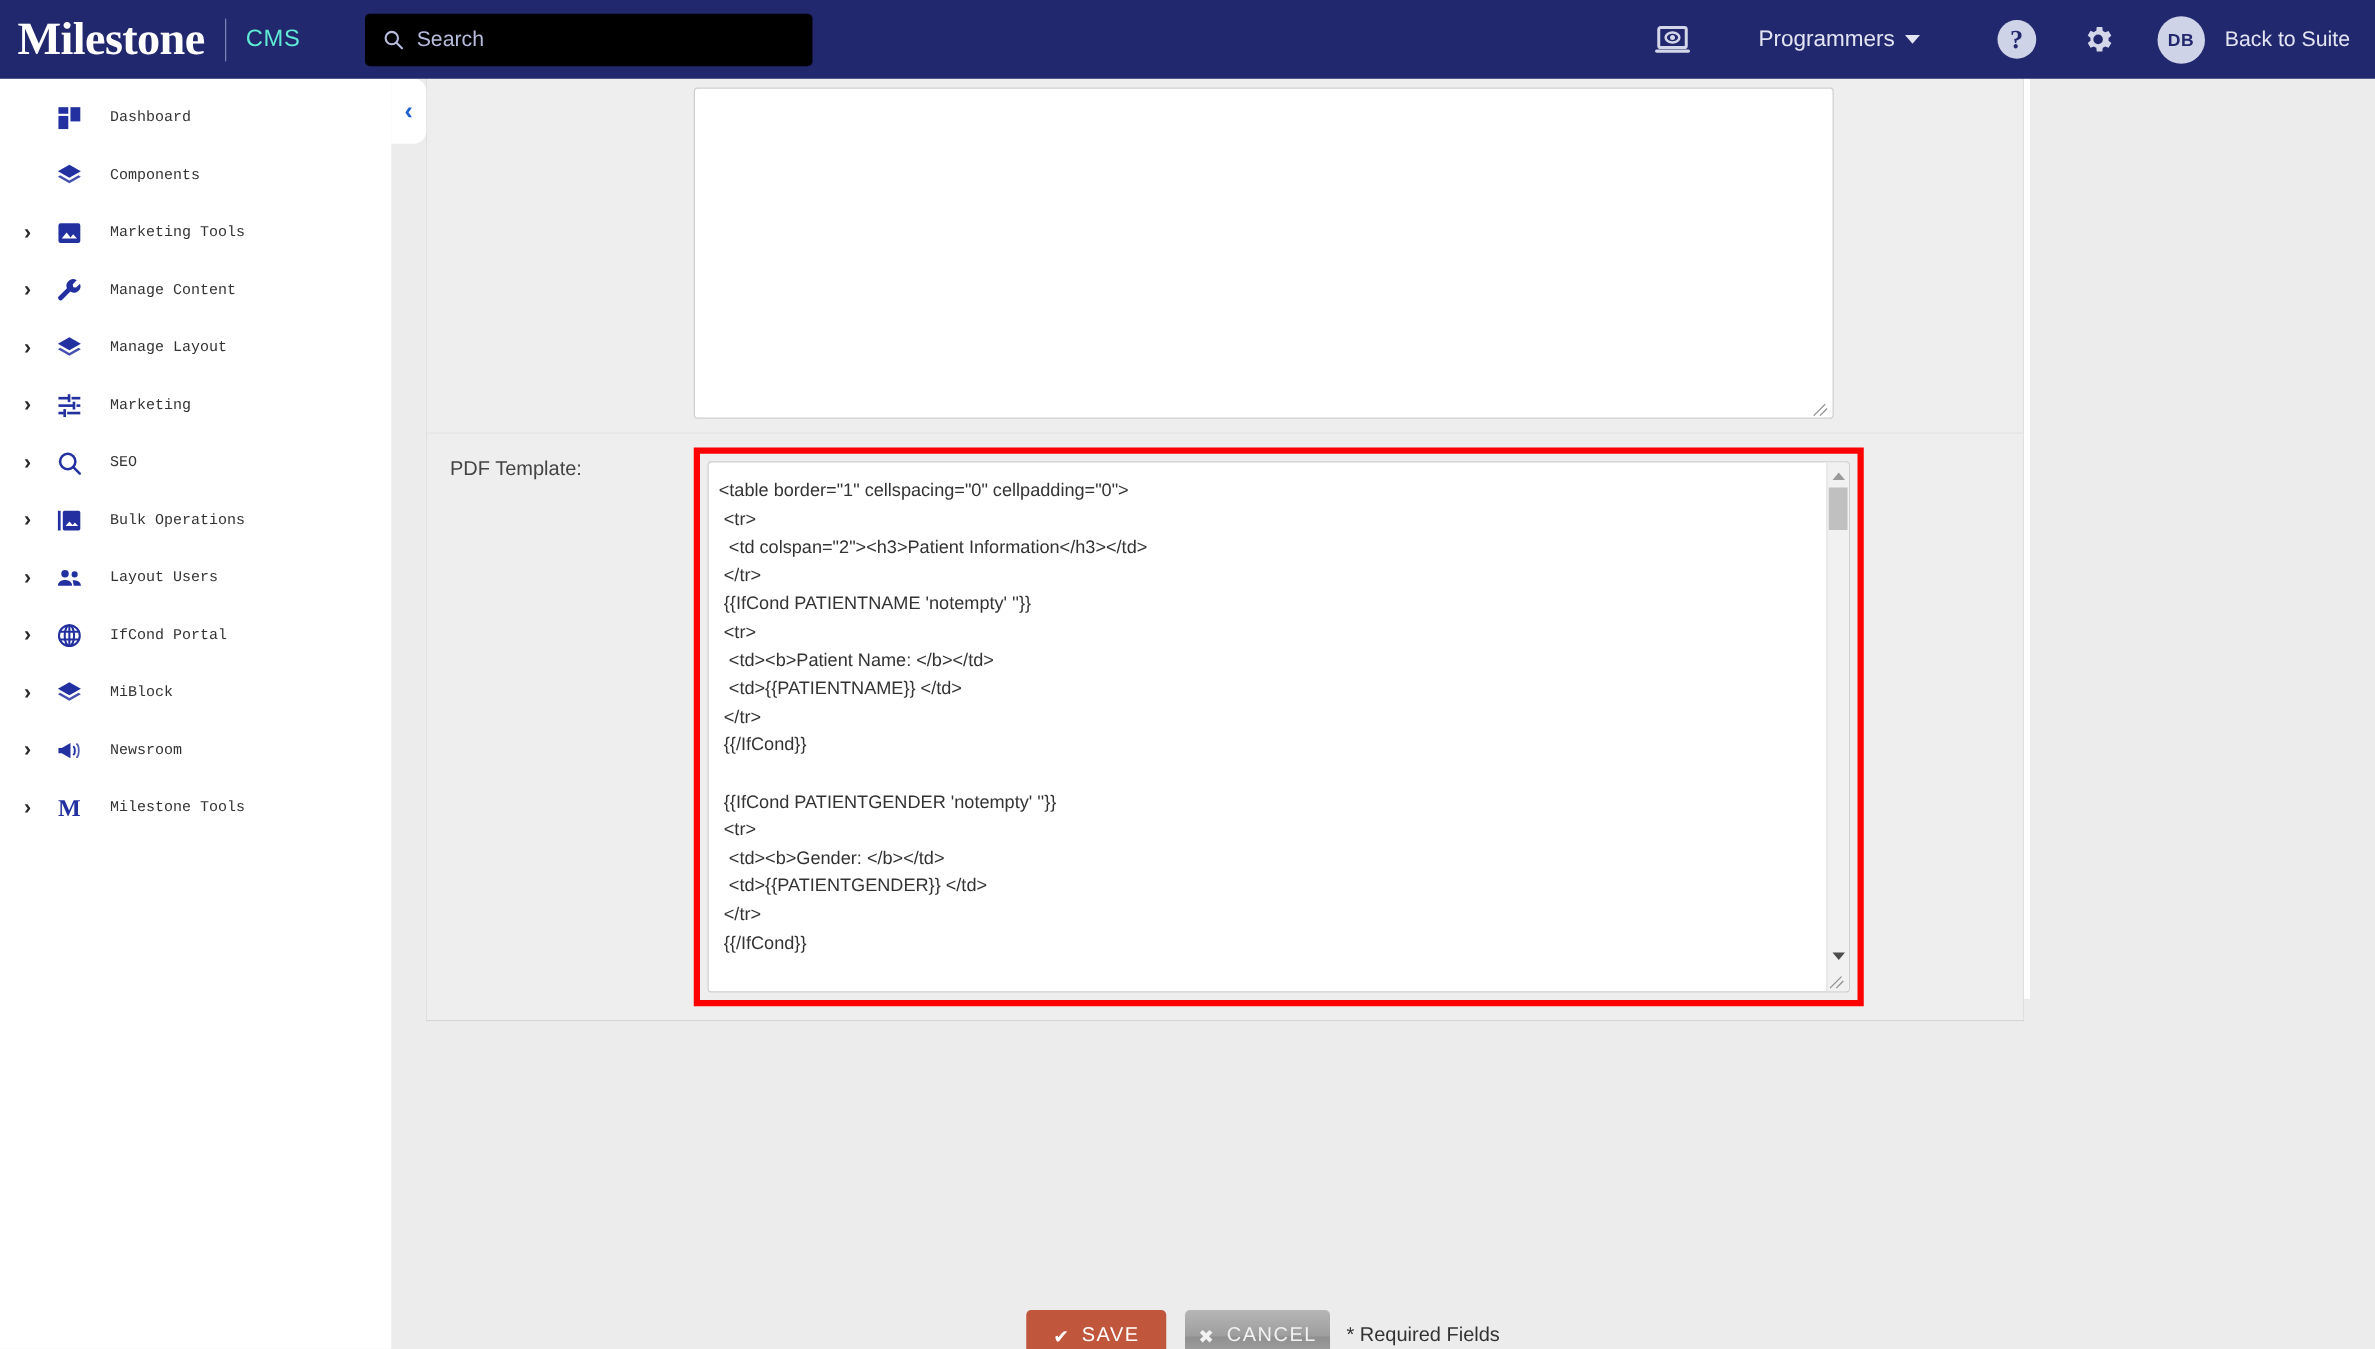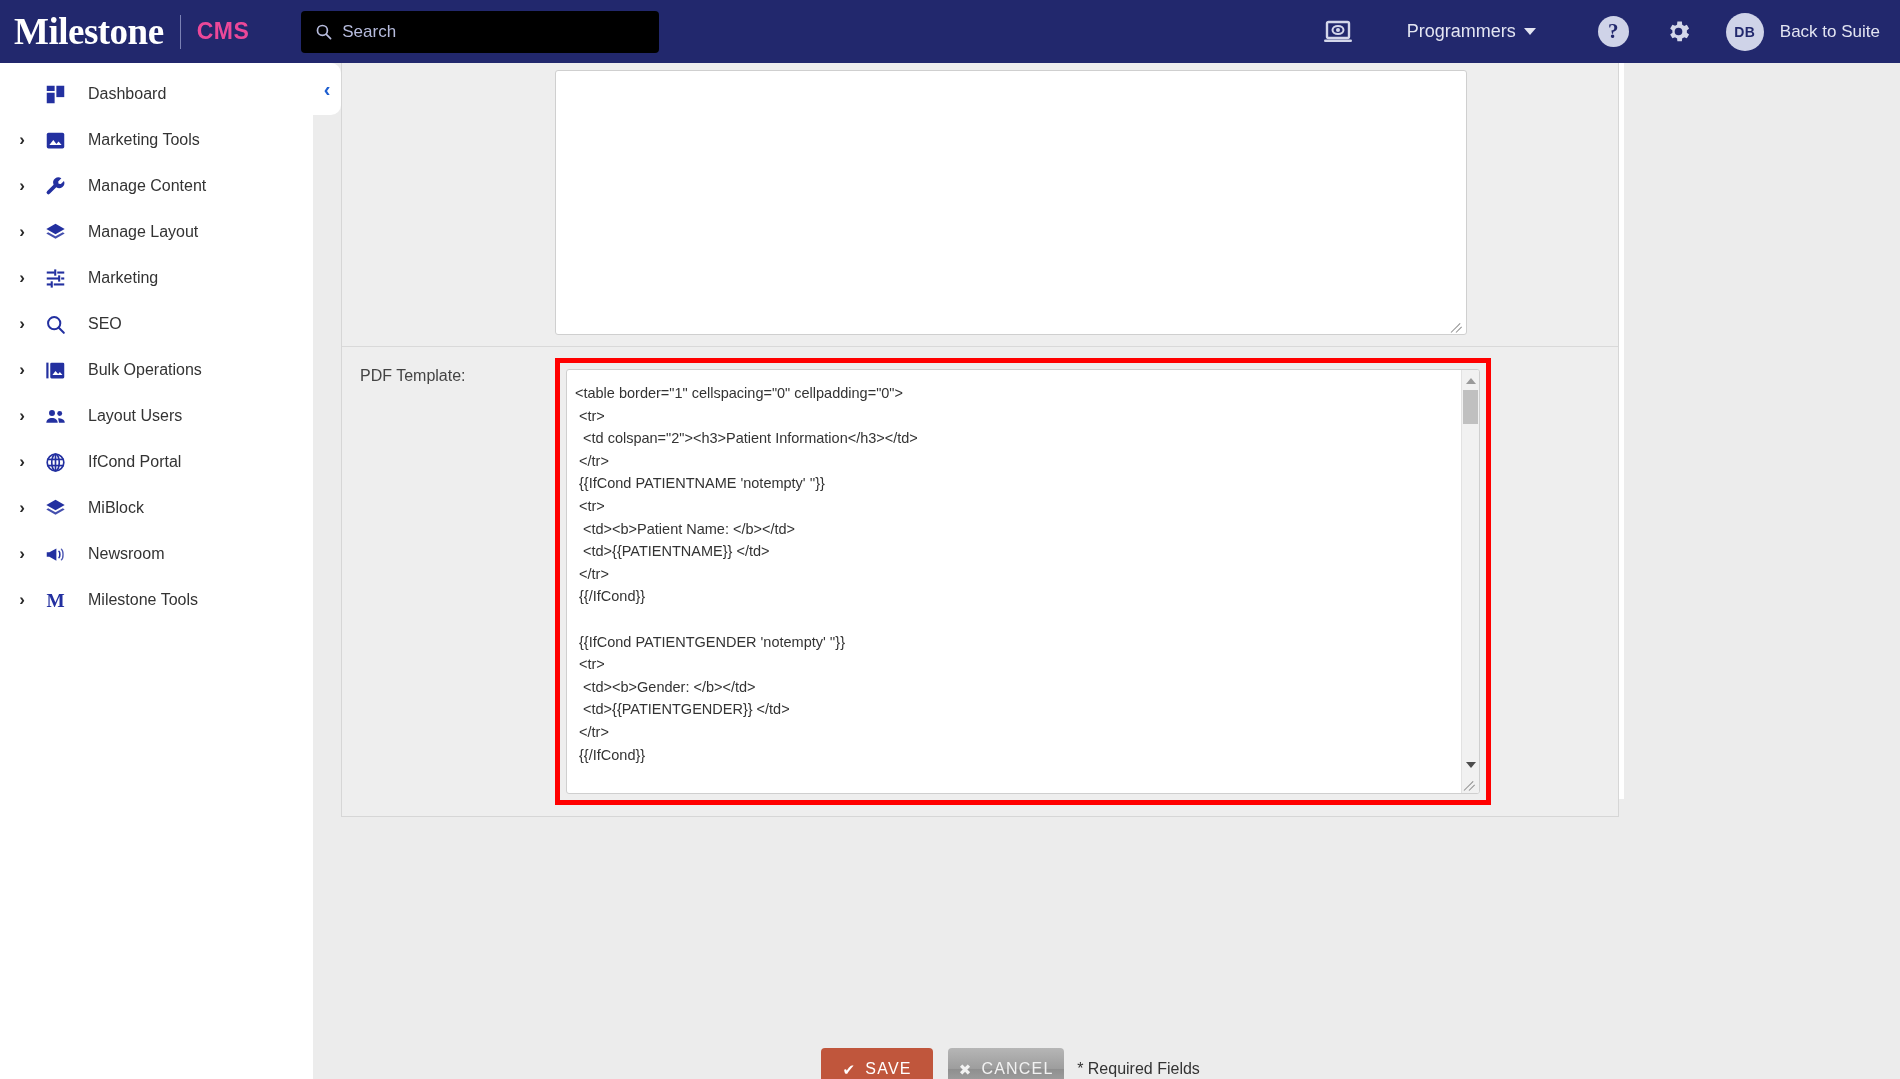--- a/index.html
+++ b/index.html
@@ -30,24 +30,24 @@
     font-weight: 700;
     letter-spacing: -0.5px;
     line-height: 1;
   }
   .brand-divider {
     width: 1px; height: 34px;
     background: #7b81b4;
     margin: 0 16px;
   }
   .brand-cms {
-    color: #ec4899;
-    font-size: 23px;
+    color: #5eead4;
+    font-size: 19px;
     letter-spacing: 0.5px;
-    font-weight: 700;
+    font-weight: 400;
   }
   .searchbox {
     margin-left: 52px;
     width: 358px; height: 42px;
     background: #000000;
     border-radius: 4px;
     display: flex; align-items: center;
     padding: 0 14px;
   }
   .search-ico { margin-right: 10px; display:flex; align-items:center; }
@@ -113,22 +113,23 @@
     color: #2a2a2a;
     font-size: 17px; font-weight: 700;
   }
   .nav-chevron.empty { visibility: hidden; }
   .nav-icon {
     width: 38px; flex: 0 0 38px;
     display: flex; align-items: center; justify-content: center;
   }
   .nav-label {
     margin-left: 14px;
-    font-size: 16px;
+    font-size: 12px;
     color: #333333;
+    font-family: Liberation Mono, monospace;
   }
 
   
   .collapse-tab {
     position: absolute;
     left: 313px; top: 63px;
     width: 28px; height: 52px;
     background: #ffffff;
     border-top-right-radius: 10px;
     border-bottom-right-radius: 10px;
@@ -360,20 +361,30 @@
       <div class="nav-item">
         <span class="nav-chevron empty">›</span>
         <span class="nav-icon">
           <svg width="21" height="21" viewBox="0 0 24 24" fill="#2330a0">
             <rect x="2" y="2" width="9" height="6"></rect>
             <rect x="13" y="2" width="9" height="13"></rect>
             <rect x="2" y="10" width="9" height="12"></rect>
           </svg>
         </span>
         <span class="nav-label">Dashboard</span>
+      </div>
+      <div class="nav-item">
+        <span class="nav-chevron empty">›</span>
+        <span class="nav-icon">
+          <svg width="21" height="21" viewBox="0 0 24 24" fill="#2330a0">
+            <path d="M12 2L1.5 8 12 14l10.5-6z"></path>
+            <path d="M12 16.4L3.6 11.6 1.5 13 12 19l10.5-6-2.1-1.4z" opacity=".85"></path>
+          </svg>
+        </span>
+        <span class="nav-label">Components</span>
       </div>
       <div class="nav-item">
         <span class="nav-chevron">›</span>
         <span class="nav-icon">
           <svg width="21" height="21" viewBox="0 0 24 24" fill="#2330a0">
             <rect x="2" y="3" width="20" height="18" rx="2"></rect>
             <path d="M5 17l4.5-5.5L13 16l2.5-3L19 17z" fill="#ffffff"></path>
           </svg>
         </span>
         <span class="nav-label">Marketing Tools</span>

